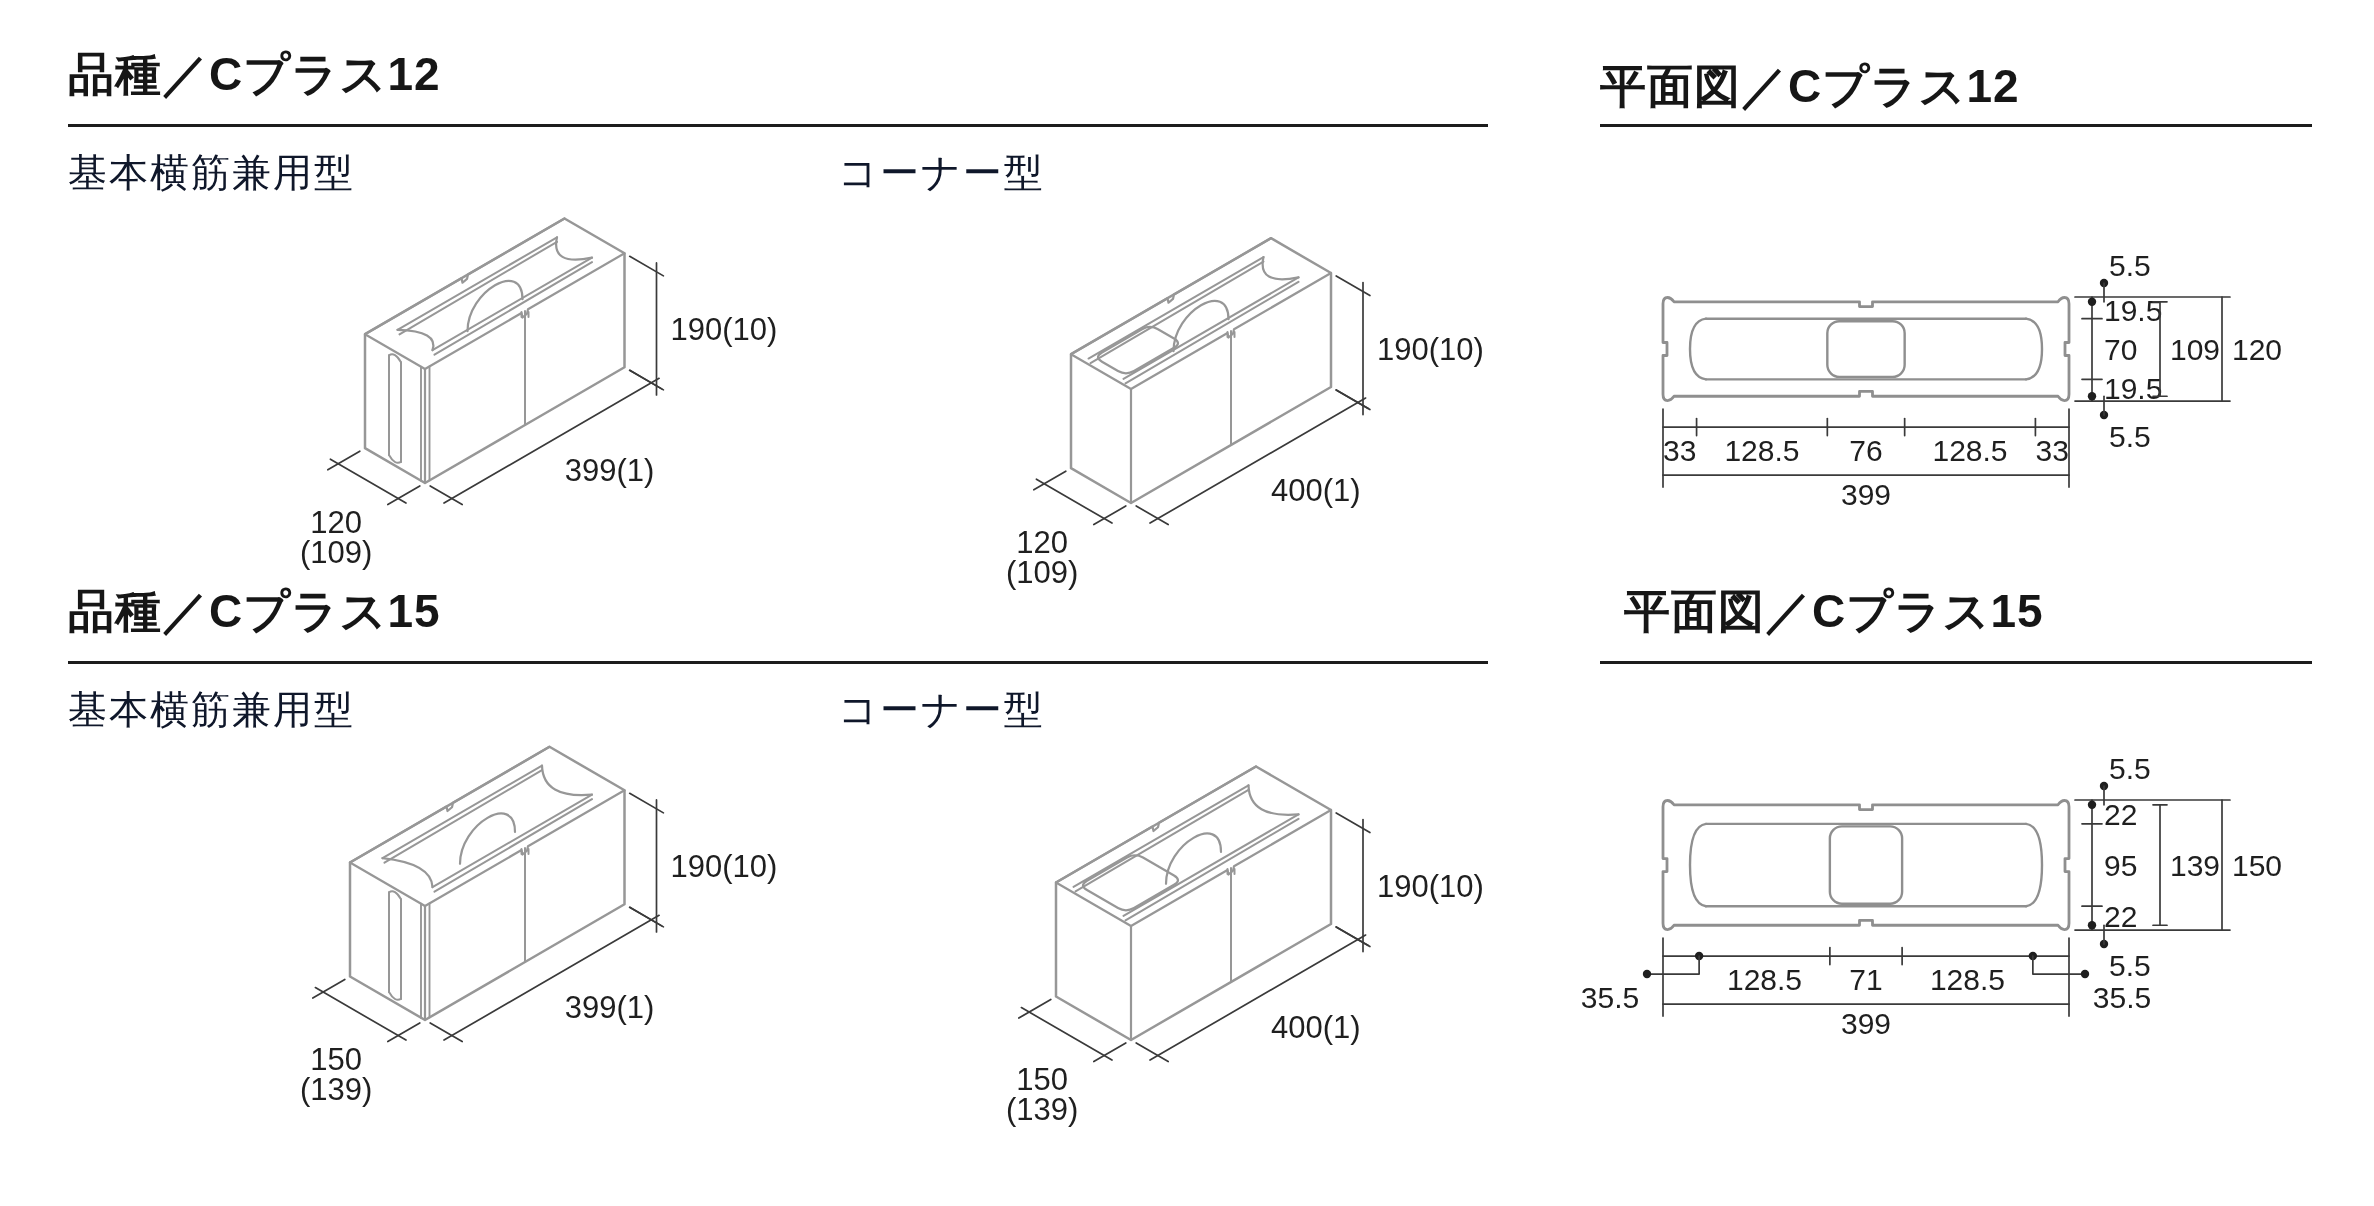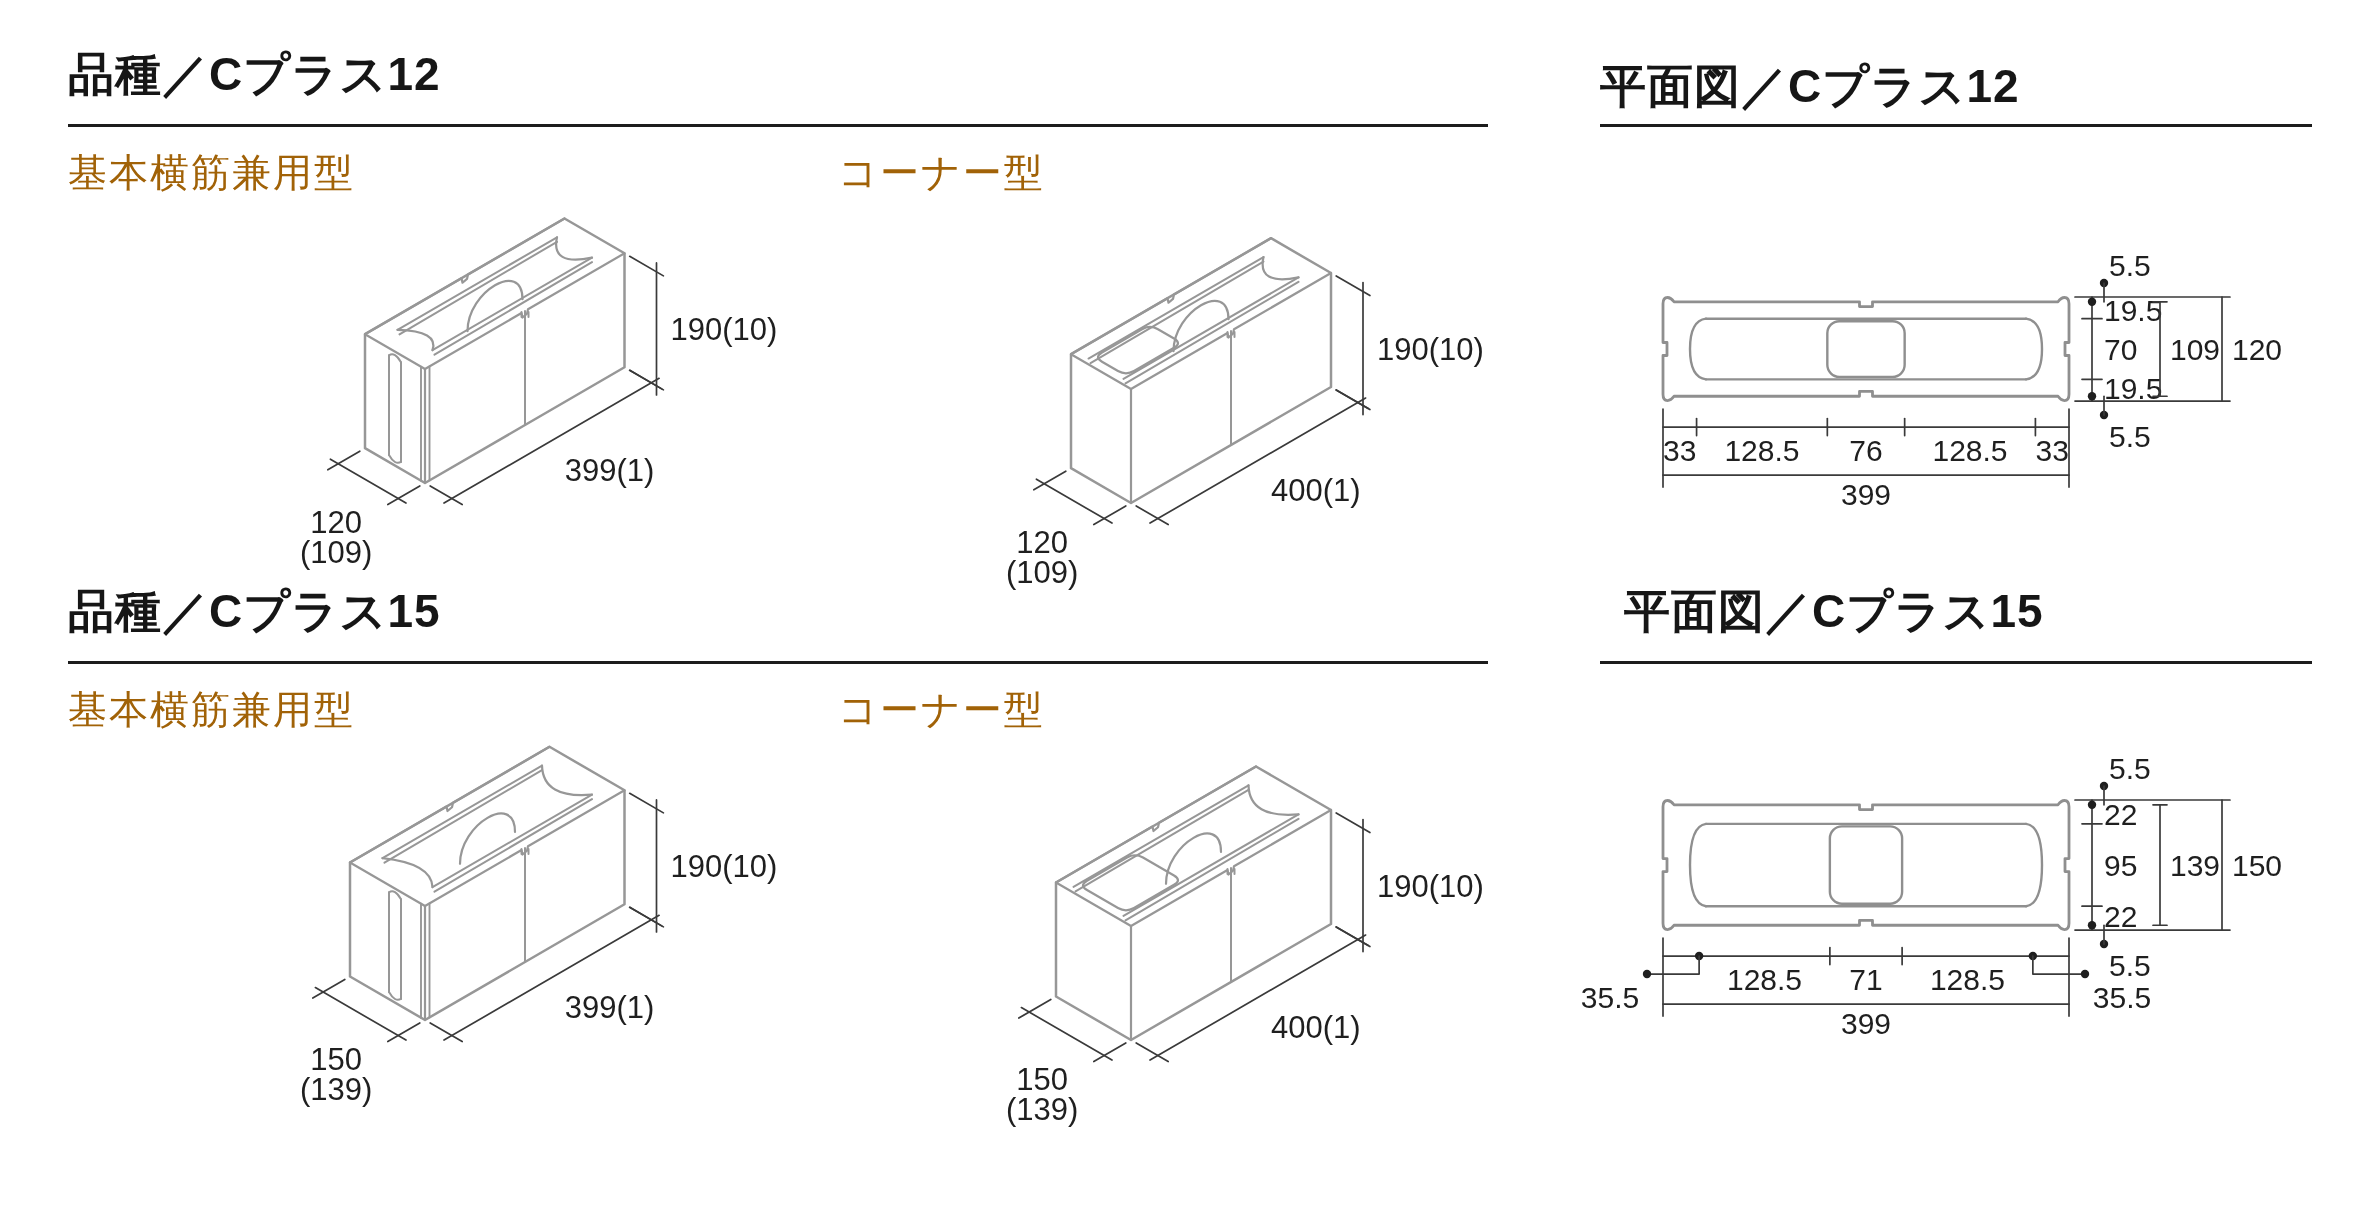--- a/index.html
+++ b/index.html
@@ -1,20 +1,20 @@
 <!DOCTYPE html>
 <html><head>
 <meta charset="utf-8">
 <style>
   html,body{margin:0;padding:0;background:#fff;}
   .page{position:relative;width:2374px;height:1206px;background:#ffffff;overflow:hidden;
         font-family:"Liberation Sans","DejaVu Sans",sans-serif;color:#1f1f1f;}
   .hd{position:absolute;font-size:46px;font-weight:bold;letter-spacing:1px;white-space:nowrap;color:#161616;}
   .rule{position:absolute;height:3px;background:#1c1c1c;}
-  .sublabel{position:absolute;font-size:39px;font-weight:400;letter-spacing:2px;white-space:nowrap;color:#a16207;}
+  .sublabel{position:absolute;font-size:39px;font-weight:400;letter-spacing:2px;white-space:nowrap;color:#0f172a;}
   .drawing{position:absolute;}
   .footer{position:absolute;left:72px;top:1112px;font-size:29px;color:#222;display:flex;align-items:center;white-space:nowrap;}
   .footer .bullet{width:16px;height:19px;border-radius:50%;margin-right:8px;display:inline-block;}
   svg text{font-family:"Liberation Sans","DejaVu Sans",sans-serif;fill:#1f1f1f;}
 </style>
 </head>
 <body>
 
 <div class="page">
 

